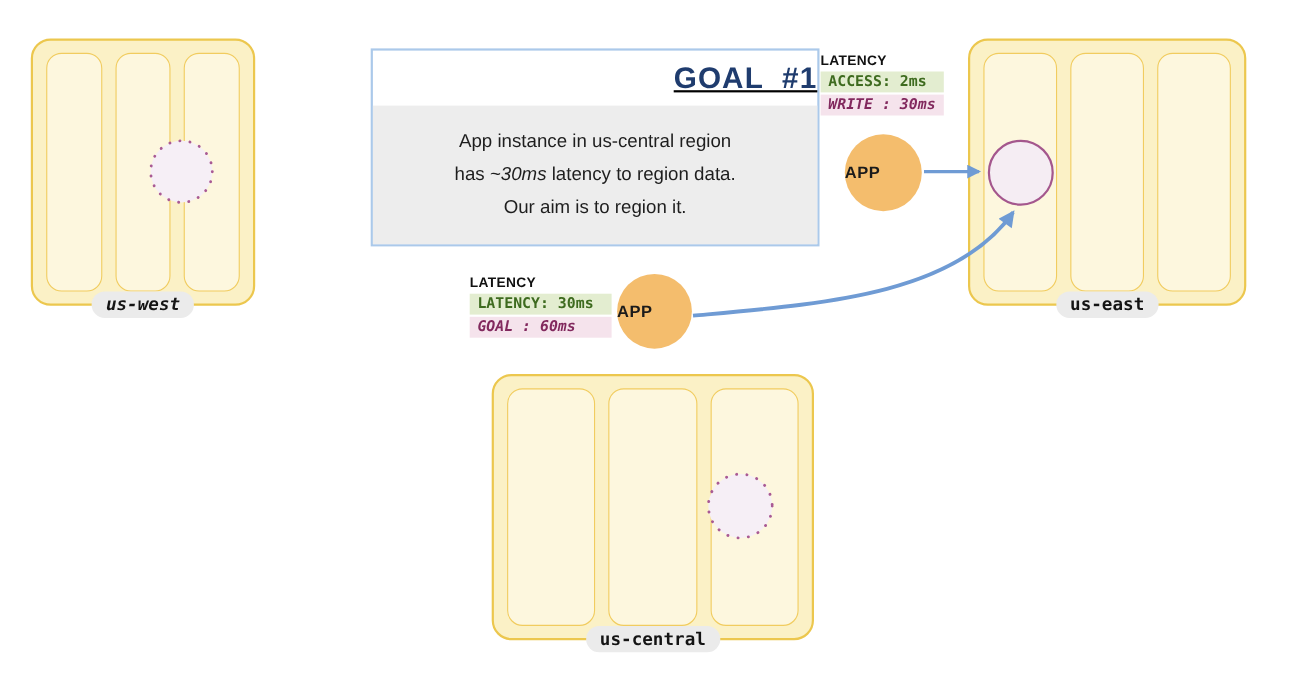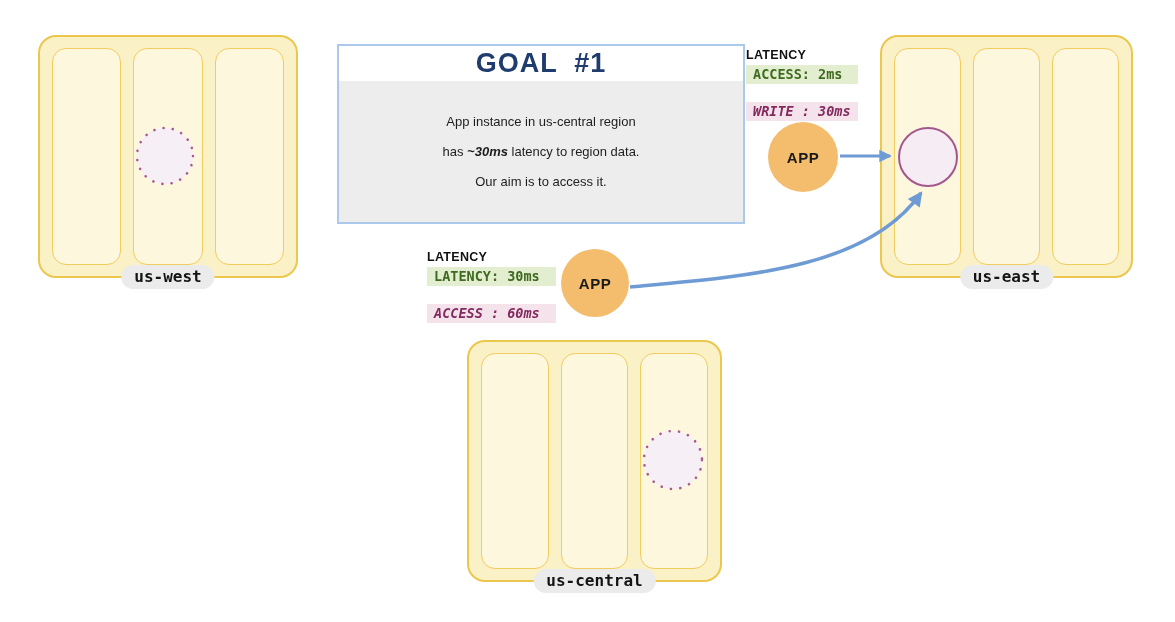--- a/index.html
+++ b/index.html
@@ -21,109 +21,109 @@
     background:#ebebeb;color:#141414;
     font-family:"DejaVu Sans Mono",monospace;font-weight:bold;font-size:16px;
     padding:2px 13px 3px;border-radius:14px;white-space:pre;
   }
   
   .goal{
     position:absolute;left:337px;top:44px;width:408px;height:180px;
     box-sizing:border-box;border:2px solid #abc9ea;background:#ffffff;
     display:flex;flex-direction:column;
   }
-  .goal-header{height:35px;display:flex;align-items:center;justify-content:center;}
+  .goal-header{height:50px;display:flex;align-items:center;justify-content:flex-end;text-decoration:underline;}
   .goal-title{
     color:#1f3c6e;font-size:27px;font-weight:bold;letter-spacing:1px;white-space:pre;
   }
   .goal-body{
     flex:1;background:#ededed;display:flex;flex-direction:column;
     align-items:center;justify-content:center;
-    font-size:13px;line-height:30px;color:#1e1e1e;text-align:center;
+    font-size:17px;line-height:30px;color:#1e1e1e;text-align:center;
   }
   .goal-line span{white-space:pre;}
-  .goal-line .em{font-weight:bold;font-style:italic;}
+  .goal-line .em{font-weight:normal;font-style:italic;}
   
   .latency{position:absolute;}
   .latency-title{
     text-align:left;font-weight:bold;font-size:12.5px;color:#111;
     letter-spacing:.3px;margin-bottom:3px;font-family:"Liberation Sans",sans-serif;
   }
   .lat-row{
     font-family:"DejaVu Sans Mono",monospace;font-weight:bold;font-size:13.5px;
-    white-space:pre;padding:1px 0 2px 7px;margin-bottom:18px;
+    white-space:pre;padding:1px 0 2px 7px;margin-bottom:2px;
   }
   .lat-access{background:#e3edd0;color:#3e6b1f;}
   .lat-write{background:#f5e3ec;color:#82295e;font-style:italic;}
   
   .app{
     position:absolute;border-radius:50%;background:#f4bd6d;
-    display:flex;align-items:center;justify-content:center;
+    display:flex;align-items:center;
     font-weight:bold;font-size:15px;color:#1b1b1b;letter-spacing:.5px;
   }
   .data-circle{
     position:absolute;border-radius:50%;background:#f5edf3;
     border:2px solid #a4578d;box-sizing:border-box;
   }
   .dotted-svg,.overlay{position:absolute;pointer-events:none;}
   .overlay{left:0;top:0;}
 </style>
 </head>
 <body>
 
 <div class="stage">
 
-  <div class="region" style="left:38px;top:35px;width:260px;height:243px;">
+  <div class="region" style="left:28px;top:35px;width:204px;height:243px;font-style:italic;">
     <div class="zone"></div>
     <div class="zone"></div>
     <div class="zone"></div>
     <div class="region-label">us-west</div>
   </div>
 
   <div class="region" style="left:880px;top:35px;width:253px;height:243px;">
     <div class="zone"></div>
     <div class="zone"></div>
     <div class="zone"></div>
     <div class="region-label">us-east</div>
   </div>
 
-  <div class="region" style="left:467px;top:340px;width:255px;height:242px;text-decoration:underline;">
+  <div class="region" style="left:447px;top:340px;width:293px;height:242px;text-decoration:underline;">
     <div class="zone"></div>
     <div class="zone"></div>
     <div class="zone"></div>
     <div class="region-label">us-central</div>
   </div>
 
   <div class="goal">
     <div class="goal-header">
       <span class="goal-title">GOAL  #1</span>
     </div>
     <div class="goal-body">
       <div class="goal-line">
         <span>App instance in us-central region</span>
       </div>
       <div class="goal-line">
         <span>has </span><span class="em">~30ms</span><span> latency to region data.</span>
       </div>
       <div class="goal-line">
-        <span>Our aim is to access it.</span>
+        <span>Our aim is to region it.</span>
       </div>
     </div>
   </div>
 
   <div class="latency" style="left:746px;top:48px;width:112px;">
     <div class="latency-title">LATENCY</div>
     <div class="lat-row lat-access">ACCESS: 2ms</div>
     <div class="lat-row lat-write">WRITE : 30ms</div>
   </div>
 
   <div class="latency" style="left:427px;top:250px;width:129px;">
     <div class="latency-title">LATENCY</div>
     <div class="lat-row lat-access">LATENCY: 30ms</div>
-    <div class="lat-row lat-write">ACCESS : 60ms</div>
+    <div class="lat-row lat-write">GOAL : 60ms</div>
   </div>
 
   <svg class="overlay" width="1175" height="622" viewBox="0 0 1175 622">
     <defs>
       <marker id="arrowhead" viewBox="0 0 10 10" refX="8.5" refY="5" markerWidth="5" markerHeight="4.2" orient="auto-start-reverse">
         <path d="M0,0 L10,5 L0,10 z" fill="#6f9bd4"></path>
       </marker>
     </defs>
     <path d="M 840 156 L 890 156" stroke="#6f9bd4" stroke-width="3" fill="none" marker-end="url(#arrowhead)"></path>
     <path d="M 630 287 C 750 276, 868 268, 921 193" stroke="#6f9bd4" stroke-width="3.5" fill="none" marker-end="url(#arrowhead)"></path>

